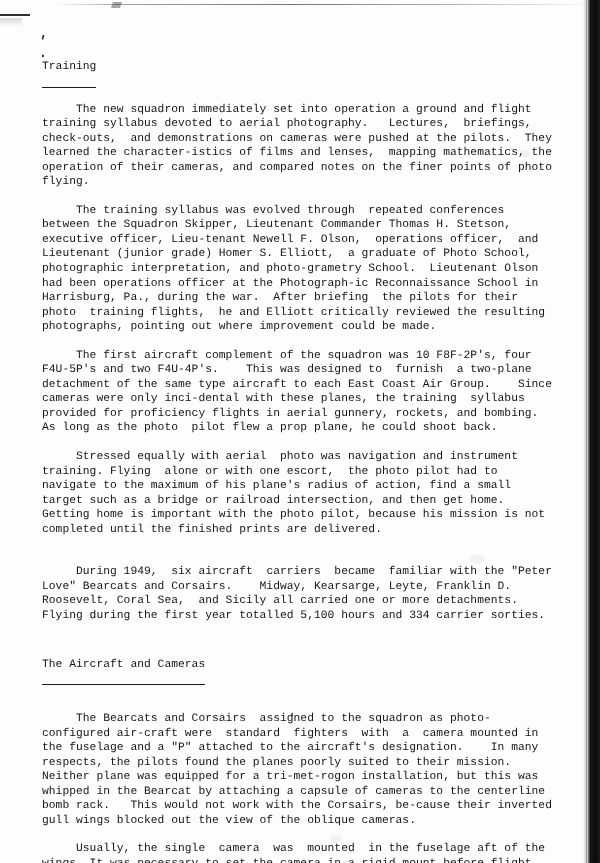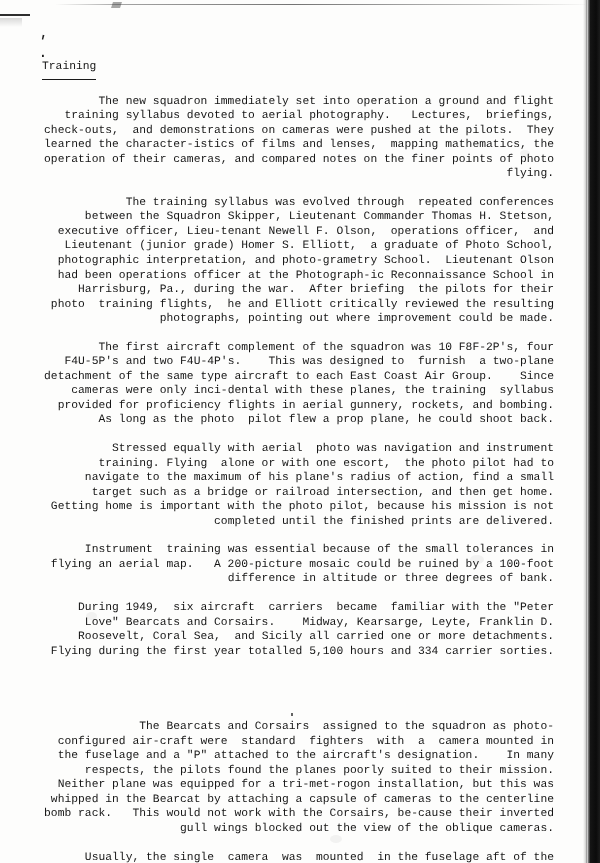--- a/index.html
+++ b/index.html
@@ -125,34 +125,33 @@
     line-height: 14.55px;
     letter-spacing: 0.02px;
     text-rendering: geometricPrecision;
   }
 
   .heading {
     display: inline-block;
     font-size: 11.3px;
     line-height: 14.55px;
     border-bottom: 1px solid #1a1a1a;
-    padding-bottom: 4px;
+    padding-bottom: 12px;
     white-space: pre;
     margin: 0;
     font-weight: normal;
   }
 
   .heading-block { margin: 0; }
 
   .para {
     margin: 0;
     white-space: pre-wrap;
     font-size: 11.3px;
     line-height: 14.55px;
-    text-align: right;
   }
 
   .sp-sm { height: 14px; }
   .sp-md { height: 15px; }
   .sp-lg { height: 27px; }
   .sp-xl { height: 34px; }
 
   
   .blotch {
     position: absolute;
@@ -197,26 +196,28 @@
     <div class="sp-sm"></div>
     <p class="para">     The training syllabus was evolved through  repeated conferences between the Squadron Skipper, Lieutenant Commander Thomas H. Stetson, executive officer, Lieu-tenant Newell F. Olson,  operations officer,  and Lieutenant (junior grade) Homer S. Elliott,  a graduate of Photo School,  photographic interpretation, and photo-grametry School.  Lieutenant Olson had been operations officer at the Photograph-ic Reconnaissance School in Harrisburg, Pa., during the war.  After briefing  the pilots for their photo  training flights,  he and Elliott critically reviewed the resulting photographs, pointing out where improvement could be made.</p>
 
     <div class="sp-sm"></div>
     <p class="para">     The first aircraft complement of the squadron was 10 F8F-2P's, four F4U-5P's and two F4U-4P's.    This was designed to  furnish  a two-plane detachment of the same type aircraft to each East Coast Air Group.    Since cameras were only inci-dental with these planes, the training  syllabus provided for proficiency flights in aerial gunnery, rockets, and bombing.  As long as the photo  pilot flew a prop plane, he could shoot back.</p>
 
     <div class="sp-sm"></div>
     <p class="para">     Stressed equally with aerial  photo was navigation and instrument  training. Flying  alone or with one escort,  the photo pilot had to navigate to the maximum of his plane's radius of action, find a small target such as a bridge or railroad intersection, and then get home.  Getting home is important with the photo pilot, because his mission is not completed until the finished prints are delivered.</p>
 
     <div class="sp-sm"></div>
-    <p class="para">     Instrument  training was essential because of the small tolerances in flying an aerial map.   A 200-picture mosaic could be ruined by a 100-foot difference in altitude or three degrees of bank.</p>
 
     <div class="sp-sm"></div>
     <p class="para">     During 1949,  six aircraft  carriers  became  familiar with the "Peter Love" Bearcats and Corsairs.    Midway, Kearsarge, Leyte, Franklin D. Roosevelt, Coral Sea,  and Sicily all carried one or more detachments.    Flying during the first year totalled 5,100 hours and 334 carrier sorties.</p>
 
     <div class="sp-xl"></div>
+    <div class="heading-block">
+      <span class="heading">The Aircraft and Cameras</span>
+    </div>
 
     <div class="sp-lg"></div>
     <p class="para">     The Bearcats and Corsairs  assigned to the squadron as photo-configured air-craft were  standard  fighters  with  a  camera mounted in the fuselage and a "P" attached to the aircraft's designation.    In many respects, the pilots found the planes poorly suited to their mission.  Neither plane was equipped for a tri-met-rogon installation, but this was whipped in the Bearcat by attaching a capsule of cameras to the centerline bomb rack.   This would not work with the Corsairs, be-cause their inverted gull wings blocked out the view of the oblique cameras.</p>
 
     <div class="sp-sm"></div>
     <p class="para">     Usually, the single  camera  was  mounted  in the fuselage aft of the wings. It was necessary to set the camera in a rigid mount before flight,  either verti-cal or oblique, and it was not possible to rotate the cameras during flight.  The Bearcat could take obliques only from the port side.  Some jury-rigging was tried for rotating the cameras from the cockpit, but was not too successful.</p>
 
   </div>
 </div>
 

